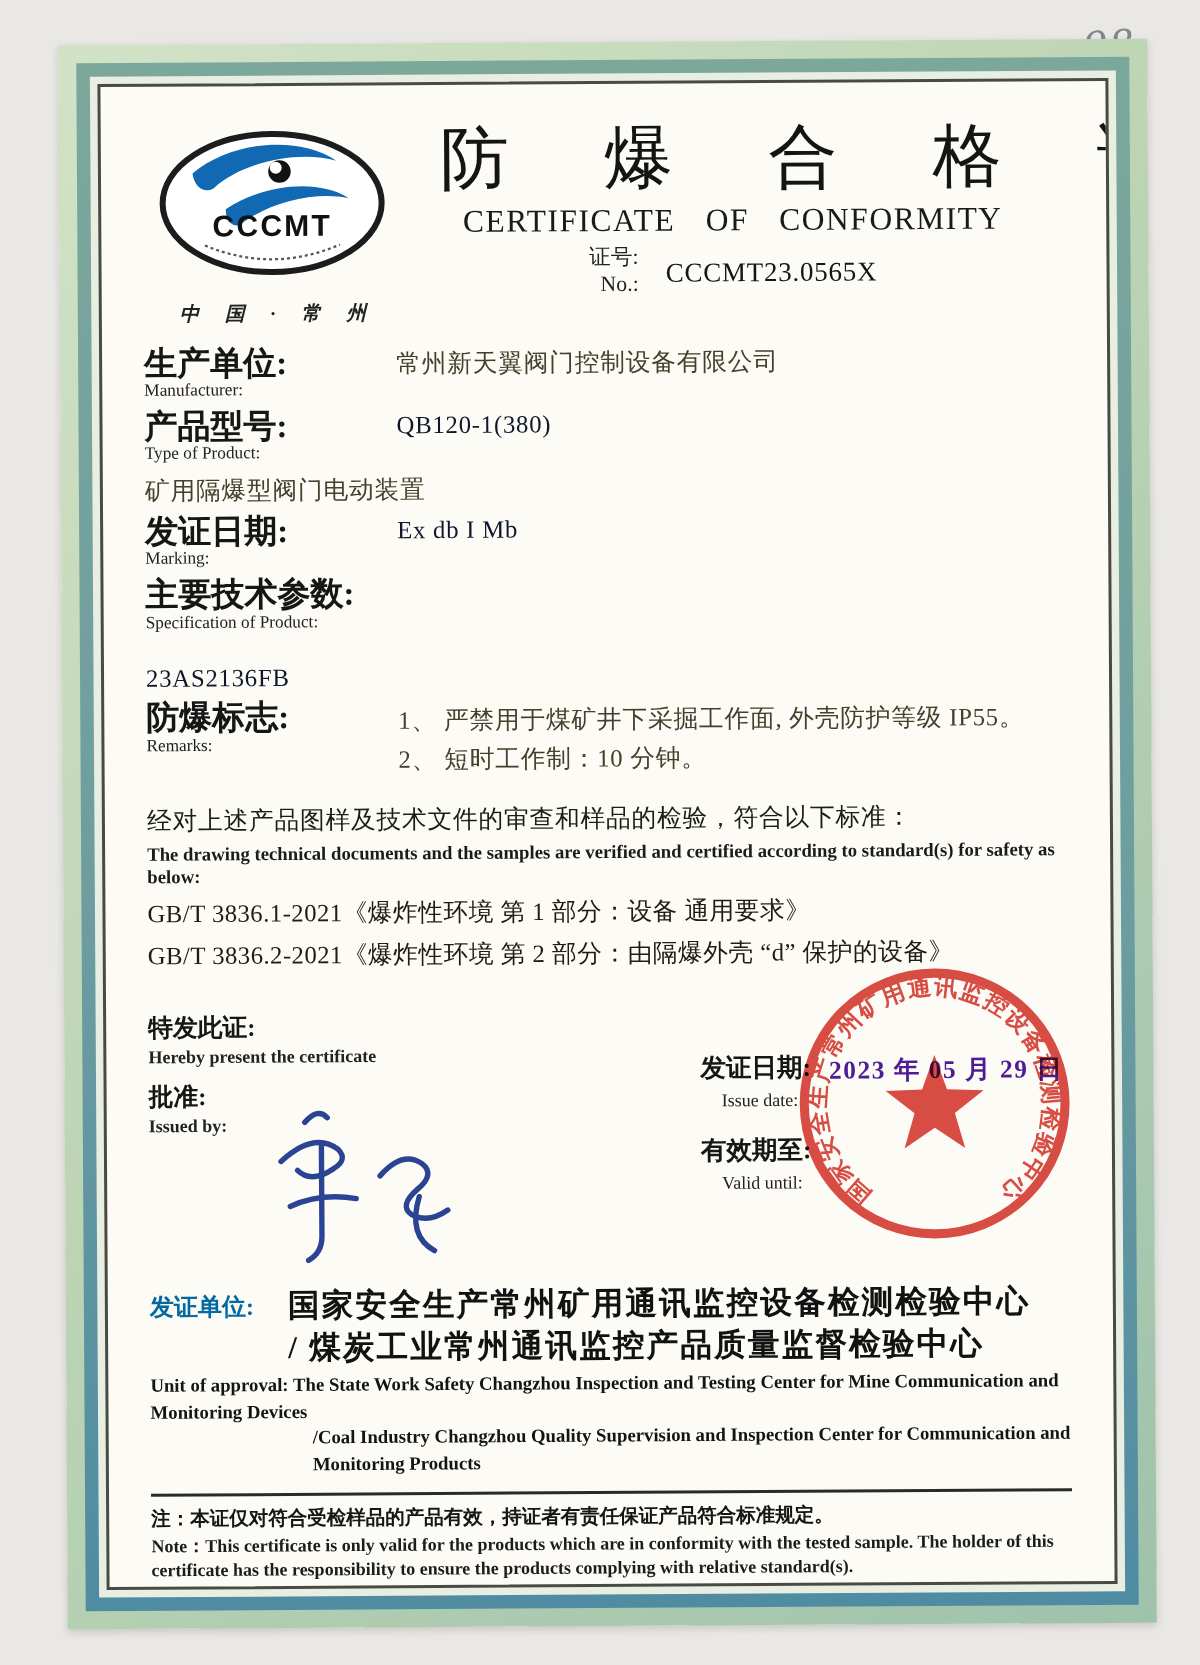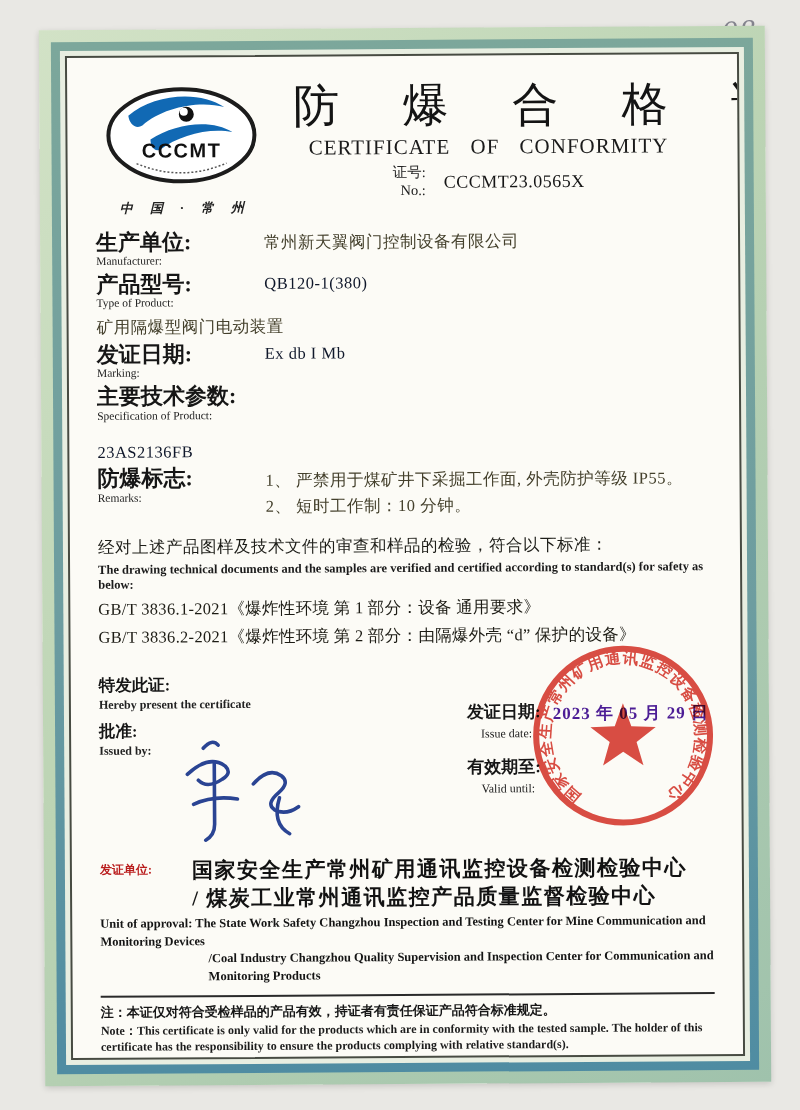--- a/index.html
+++ b/index.html
@@ -80,21 +80,21 @@
   .signature{position:absolute;left:72px;top:58px;}
   .dates{position:absolute;left:368px;top:28px;}
   .date-row{display:flex;margin-bottom:14px;}
   .date-labels .zh{font-size:17px;font-weight:bold;color:#161616;text-align:center;}
   .date-labels .en{font-size:12px;font-weight:normal;color:#222;padding-left:14px;margin-top:3px;}
   .date-value{font-size:17px;font-weight:bold;color:#4c1d95;margin-left:12px;padding-top:2px;letter-spacing:1px;white-space:nowrap;}
   .stamp{position:absolute;left:428px;top:-32px;opacity:.88;mix-blend-mode:multiply;}
   
   .approval{margin-top:4px;}
   .appr-zh-row{display:flex;}
-  .appr-label{font-size:12px;font-weight:bold;flex:0 0 92px;padding-top:5px;color:#b91c1c;}
+  .appr-label{font-size:16px;font-weight:bold;flex:0 0 92px;padding-top:5px;color:#0369a1;}
   .appr-lines{font-size:21px;font-weight:bold;color:#121212;letter-spacing:1.5px;line-height:1.35;}
   .appr-en{font-size:12.5px;font-weight:bold;color:#141414;margin-top:3px;line-height:1.4;}
   .appr-en .l2{padding-left:108px;}
   .divider{border-top:2.5px solid #2a2a2a;margin-top:10px;}
   
   .footer{margin-top:6px;}
   .note-zh{font-size:13px;font-weight:bold;color:#161616;}
   .note-en{font-size:12px;font-weight:bold;color:#1c1c1c;line-height:1.3;margin-top:2px;}
   .contact-row{display:flex;margin-top:4px;}
   .contact-cell .zh{font-size:13px;font-weight:bold;color:#161616;white-space:nowrap;}

